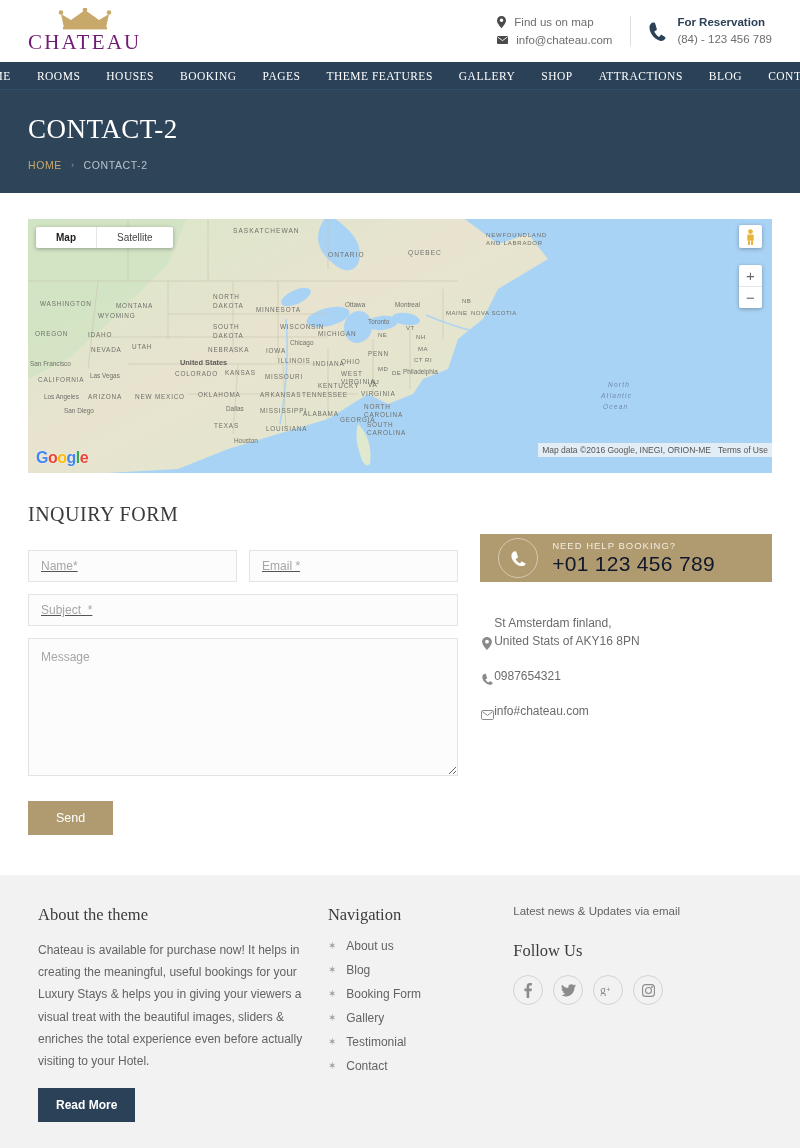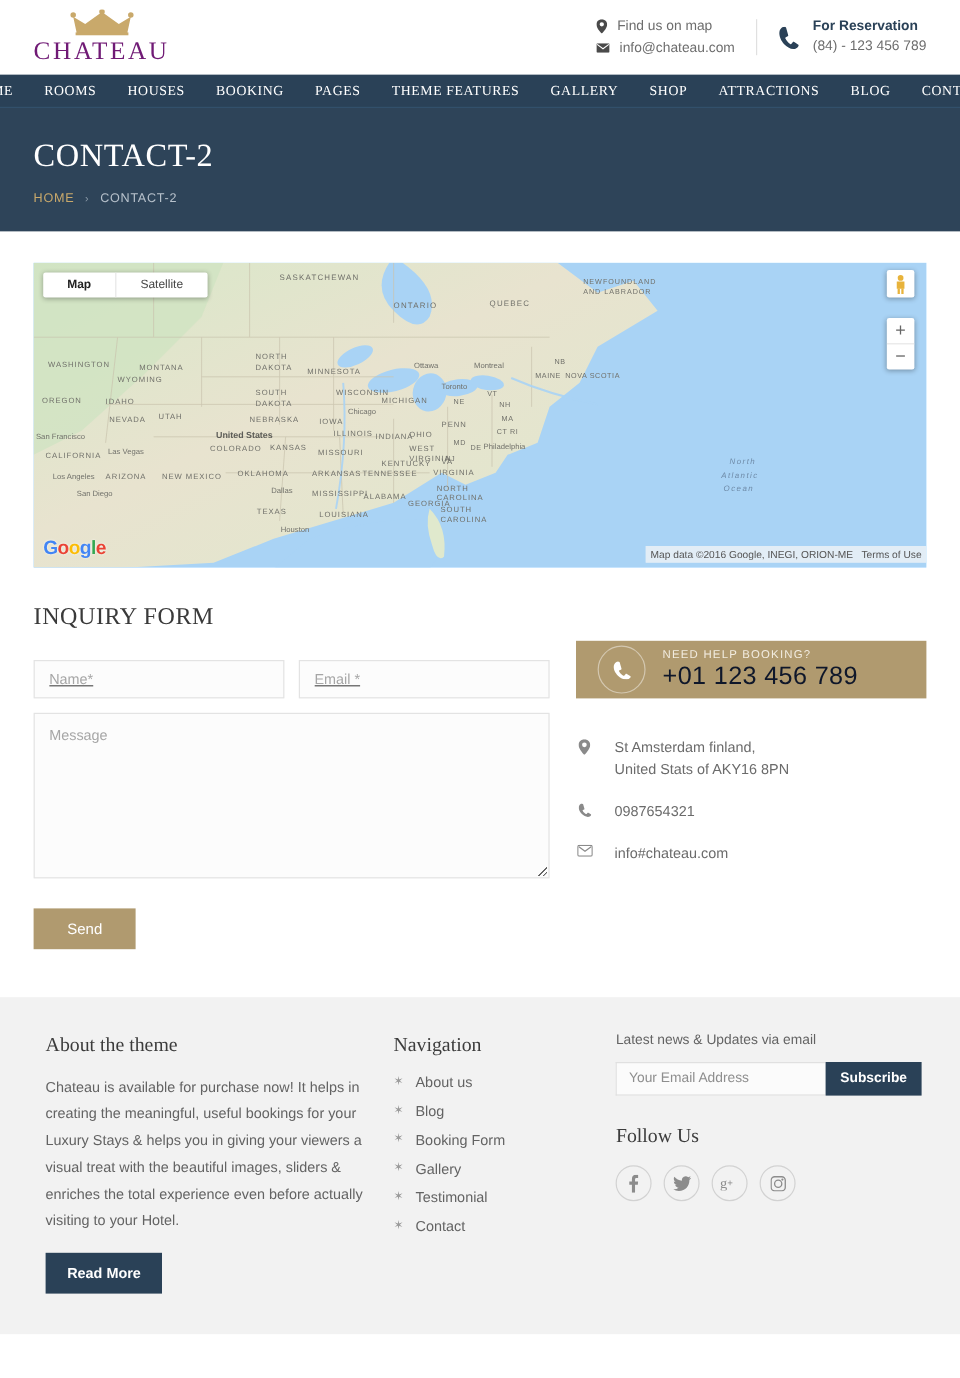--- a/index.html
+++ b/index.html
@@ -132,21 +132,21 @@
     font-size: 15px; color: #666; cursor: pointer; line-height: 1;
   }
   .zoom-ctrl .zdiv { height: 1px; background: #e6e6e6; }
   .gmap-logo {
     position: absolute; left: 8px; bottom: 6px;
     font-family: "Liberation Sans", sans-serif;
     font-size: 16px; font-weight: bold; letter-spacing: -0.5px;
     text-shadow: 0 0 2px rgba(255,255,255,.9);
   }
   .attrib {
-    position: absolute; right: 0; bottom: 4px;
+    position: absolute; right: 0; bottom: 16px;
     background: rgba(245,245,245,.75);
     font-size: 8.5px; color: #555;
     padding: 2px 4px; display: flex; gap: 7px;
   }
   .attrib .tou { color: #555; text-decoration: none; cursor: pointer; }
 
   
   .content { padding: 30px 28px 40px 28px; display: flex; gap: 22px; }
   .form-col { width: 451px; }
   .section-title {
@@ -206,21 +206,21 @@
   }
   .help-circle {
     width: 40px; height: 40px; border-radius: 50%;
     border: 1px solid rgba(255,255,255,.45);
     display: flex; align-items: center; justify-content: center;
     flex: 0 0 auto;
   }
   .help-label { color: #f2ece0; font-size: 9.5px; letter-spacing: 1px; }
   .help-num { color: #0f172a; font-size: 21px; letter-spacing: 0.3px; margin-top: 1px; }
   .info-list { margin-top: 32px; display: flex; flex-direction: column; gap: 17px; }
-  .info-row { display: flex; gap: 18px; align-items: flex-start; font-size: 12px; color: #6b6b6b; }
+  .info-row { display: flex; align-items: flex-end; font-size: 12px; color: #6b6b6b; }
   .info-ico { width: 14px; flex: 0 0 14px; display: flex; justify-content: center; padding-top: 2px; }
   .info-txt { line-height: 1.5; }
 
   
   .footer {
     background: #f2f2f2;
     padding: 30px 38px 34px 38px;
     display: flex;
   }
   .fcol-1 { width: 292px; }
@@ -501,20 +501,23 @@
 </div>
 
 <div class="content">
   <div class="form-col">
     <div class="section-title">INQUIRY FORM</div>
 
     <div class="field-row">
       <input class="f-input" placeholder="Name*" style="">
       <input class="f-input" placeholder="Email *" style="">
     </div>
+    <div class="field-row">
+      <input class="f-input" placeholder="Subject  *" style="">
+    </div>
     <textarea class="f-text" placeholder="Message" style=""></textarea>
     <button class="send-btn">Send</button>
   </div>
 
   <div class="side-col">
     <div class="help-box">
       <div class="help-circle">
         <svg width="15" height="15" viewBox="0 0 17 17">
           <path d="M3.4 0.6C2 1.3.7 2.9.5 4.6c-.4 3.2 1.6 6.8 4 9.1 2 2 5 3.5 7.6 3.7 1.7.1 3.3-.9 4.2-2.1.4-.6.2-.9-.3-1.3l-3.1-1.9c-.5-.3-1-.2-1.3.2l-1 1.2c-.3.3-.7.4-1.1.2-1.6-.9-3.2-2.5-4-4.1-.2-.5 0-.8.4-1l1.4-.6c.5-.2.7-.7.5-1.1L6.1 1.1C5.8.5 5.3.3 4.7.3c-.4 0-.9.1-1.3.3z" fill="#ffffff"></path>
         </svg>
@@ -590,24 +593,20 @@
       </div>
       <div class="nav-li">
         <span class="gear-ico">✶</span>
         <span>Contact</span>
       </div>
     </div>
   </div>
 
   <div class="fcol-3">
     <div class="news-sub">Latest news &amp; Updates via email</div>
-    <div class="news-form">
-      <input class="news-input" placeholder="Your Email Address" style="">
-      <button class="news-btn">Subscribe</button>
-    </div>
 
     <div class="f-head follow-head">Follow Us</div>
     <div class="social-row">
       <div class="social">
         <svg width="8" height="15" viewBox="0 0 8 15">
             <path d="M5.2 15V8.2h2.3l.3-2.7H5.2V3.9c0-.8.2-1.3 1.3-1.3h1.4V.1C7.6.1 6.8 0 5.9 0 4 0 2.6 1.2 2.6 3.4v2.1H.4v2.7h2.2V15h2.6z" fill="#8c8c8c"></path>
           </svg>
       </div>
       <div class="social">
         <svg width="15" height="13" viewBox="0 0 15 13">

